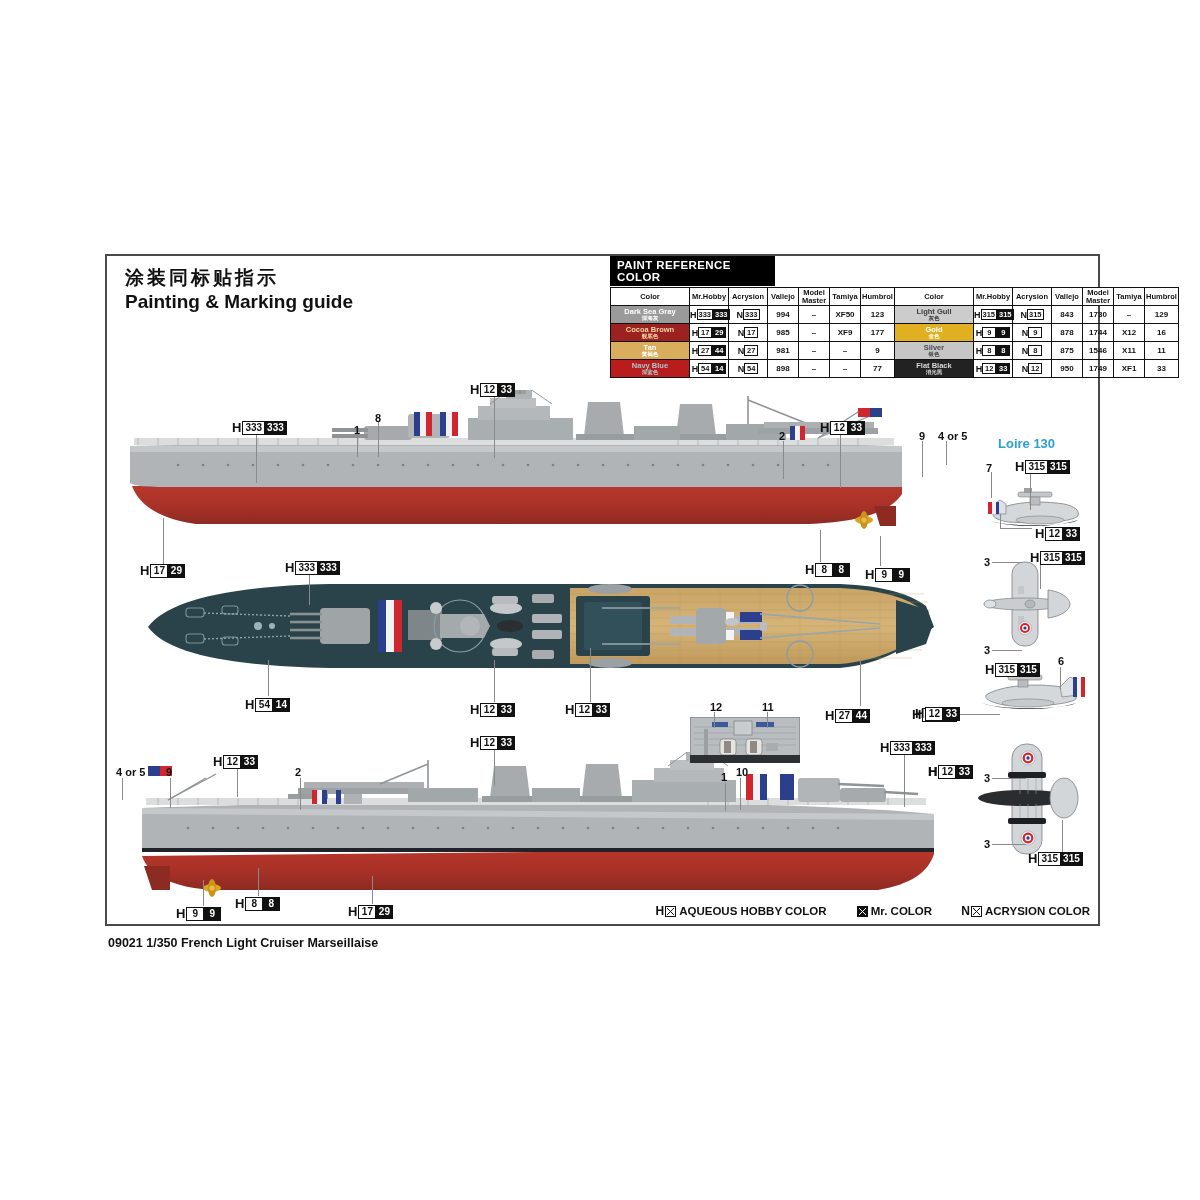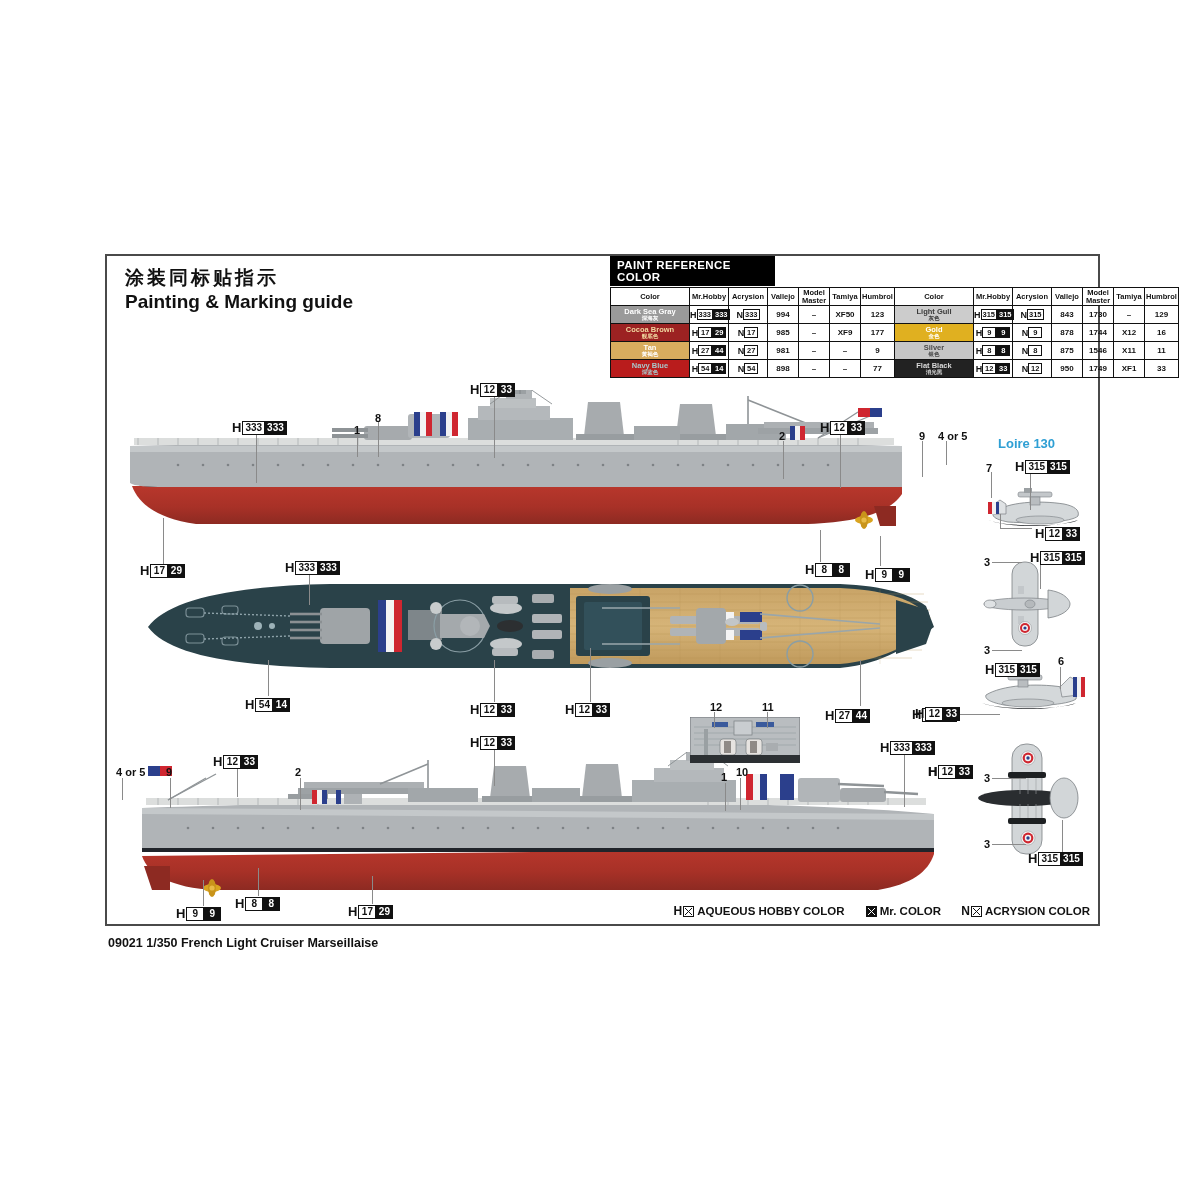--- a/index.html
+++ b/index.html
@@ -144,21 +144,21 @@
   #legend .lg.filled { background:#111; }
   #legend .lg::after {
     content:""; position:absolute; left:1px; top:1px; right:1px; bottom:1px;
     background:
       linear-gradient(to bottom right, transparent 45%, currentColor 45%, currentColor 55%, transparent 55%),
       linear-gradient(to bottom left, transparent 45%, currentColor 45%, currentColor 55%, transparent 55%);
     color:#111;
   }
   #legend .lg.filled::after { color:#fff; }
   #legend .pre { font-size:12px; font-weight:bold; }
-  #legend .item { margin-left: 17px; }
+  #legend .item { margin-left: 26px; }
 
   
   #kitline {
     position:absolute; left:108px; top:936px;
     font-size: 12.5px; font-weight: bold; color:#111;
   }
 
   
   .draw { position:absolute; z-index:3; }
 </style>

